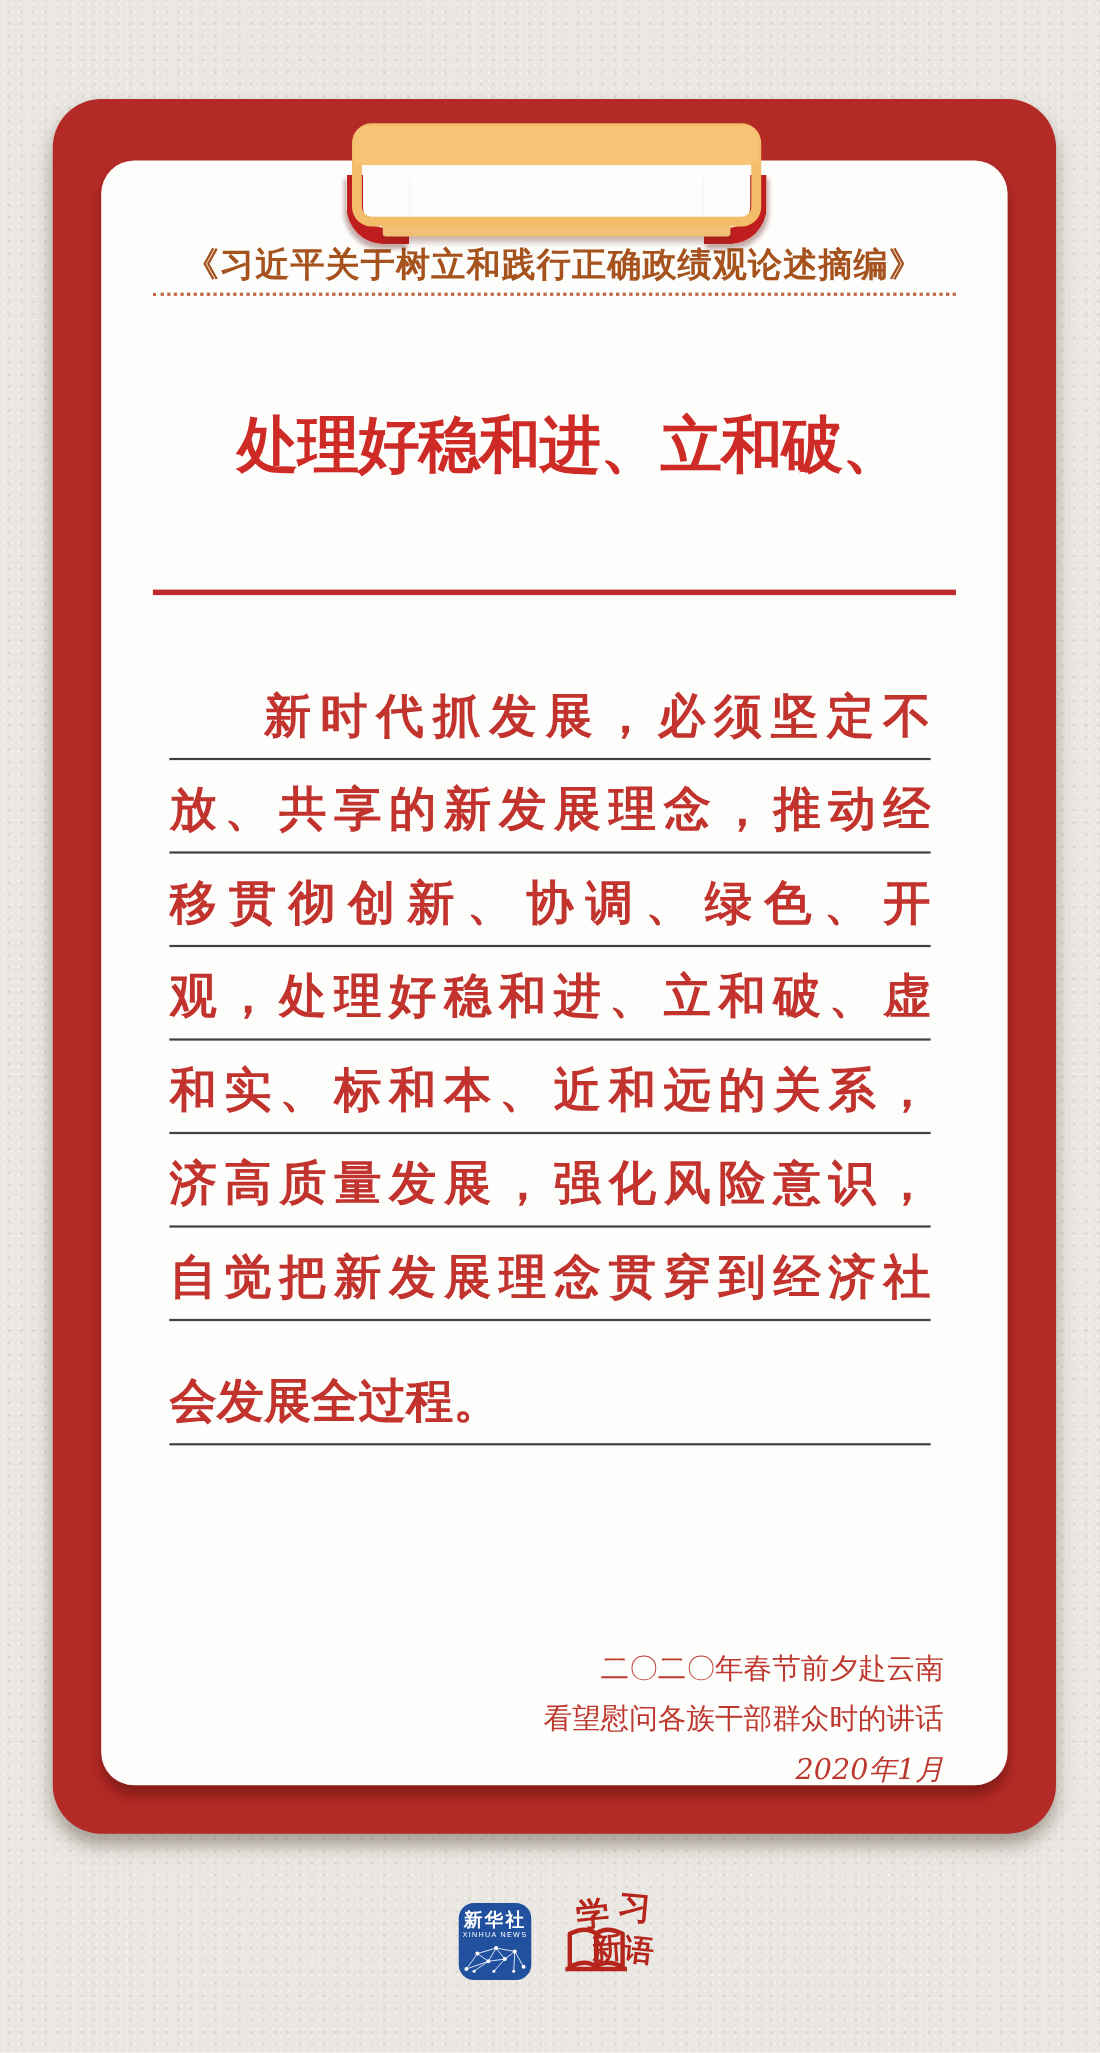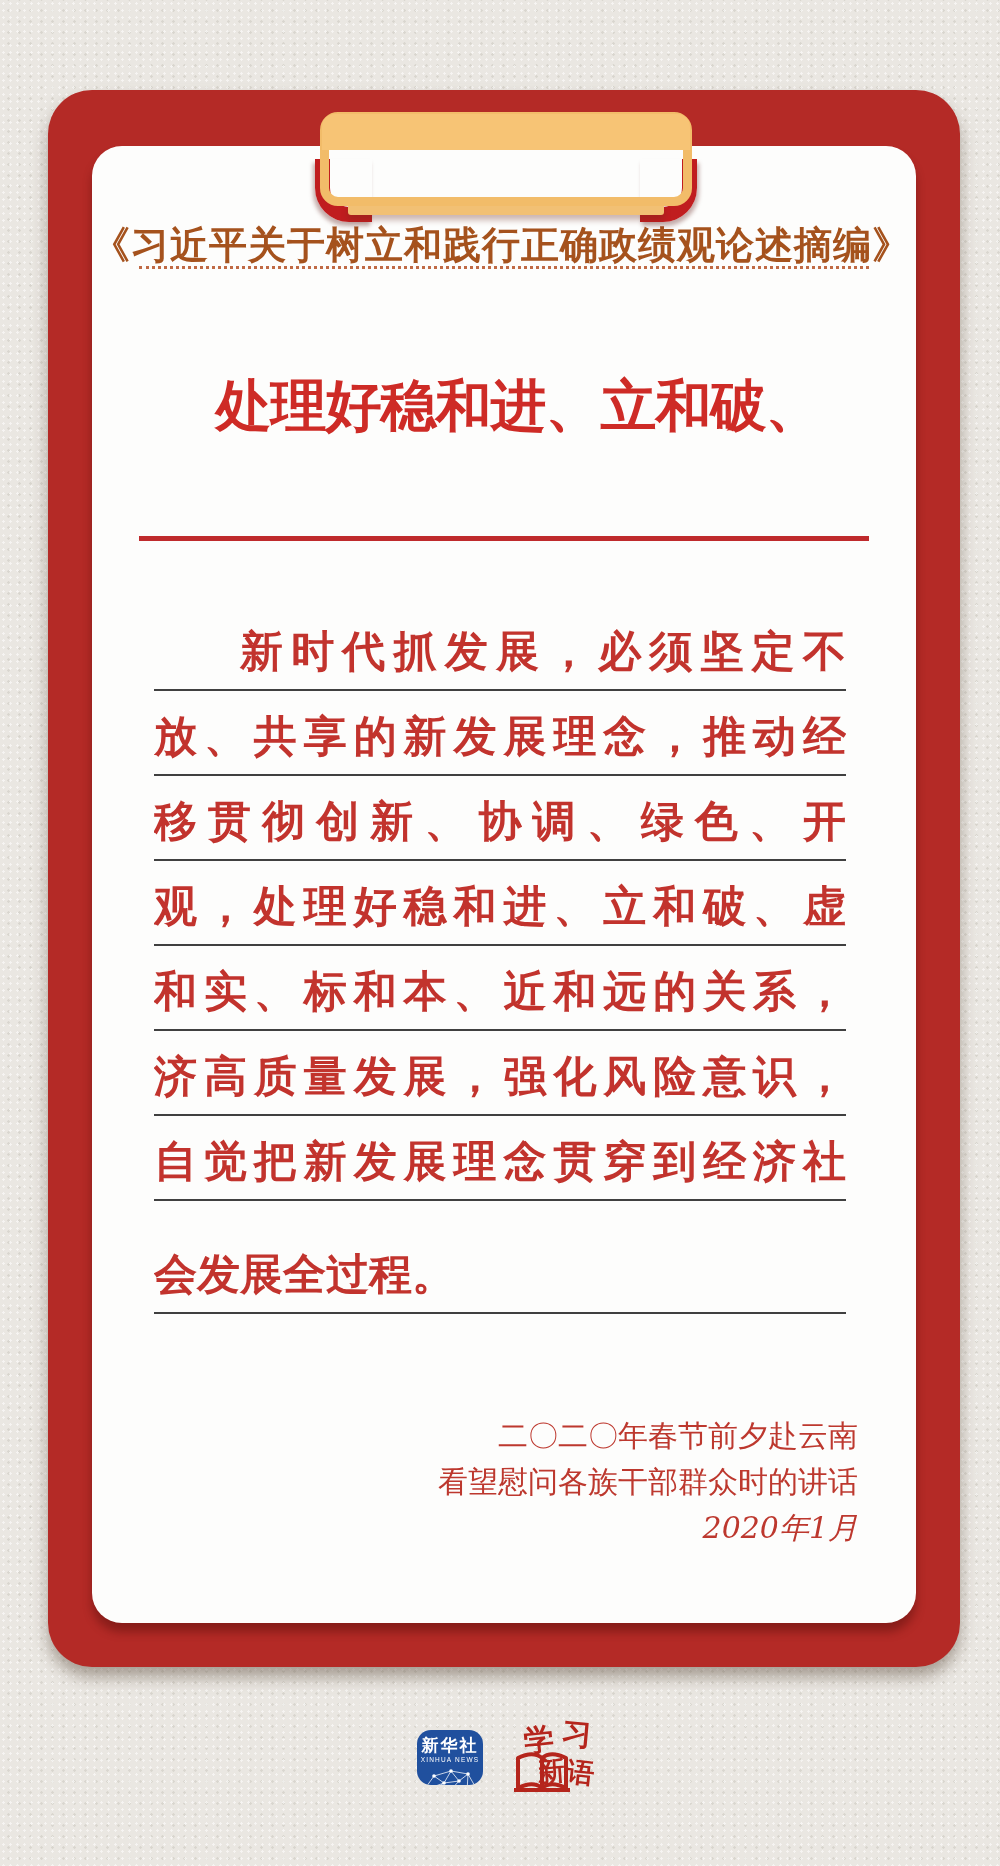--- a/index.html
+++ b/index.html
@@ -82,21 +82,22 @@
     left: 2px; top: 2px; right: 2px;
     height: 36px;
     background: #f7c475;
     border-radius: 13px 13px 0 0;
   }
 
   
   .book-title {
     position: absolute;
     left: 0; right: 0; top: 74px;
-    font-size: 38px;
+    text-align: center;
+    font-size: 31px;
     font-weight: bold;
     letter-spacing: 1px;
     color: #a5521d;
     white-space: nowrap;
   }
   .dotted-rule {
     position: absolute;
     left: 47px; top: 120px;
     width: 730px; height: 0;
     border-bottom: 3px dotted #c06a45;
@@ -137,34 +138,34 @@
     text-align: justify;
     text-align-last: justify;
     overflow: hidden;
     white-space: nowrap;
   }
   .body-line.first { text-indent: 2em; }
   .body-line.last  { text-align-last: left; margin-top: 28px; }
 
   .attribution {
     position: absolute;
-    right: 58px; top: 1267px;
+    right: 58px; top: 1348px;
     text-align: right;
     font-family: "DejaVu Serif", serif;
-    font-size: 30px;
+    font-size: 26px;
     line-height: 46px;
     color: #bd382e;
   }
   .attribution .date { font-style: italic; }
 
   
   .xinhua-logo {
     position: absolute;
     left: 417px; top: 1730px;
-    width: 66px; height: 55px;
+    width: 66px; height: 70px;
     background: #20509e;
     border-radius: 14px;
     color: #ffffff;
     text-align: center;
     overflow: hidden;
   }
   .xinhua-name {
     margin-top: 7px;
     font-size: 17px;
     font-weight: bold;

